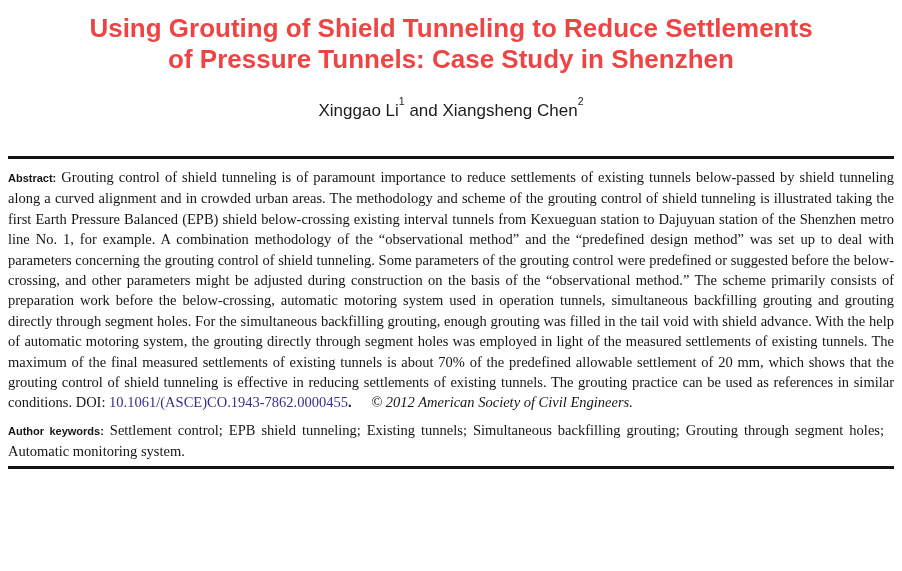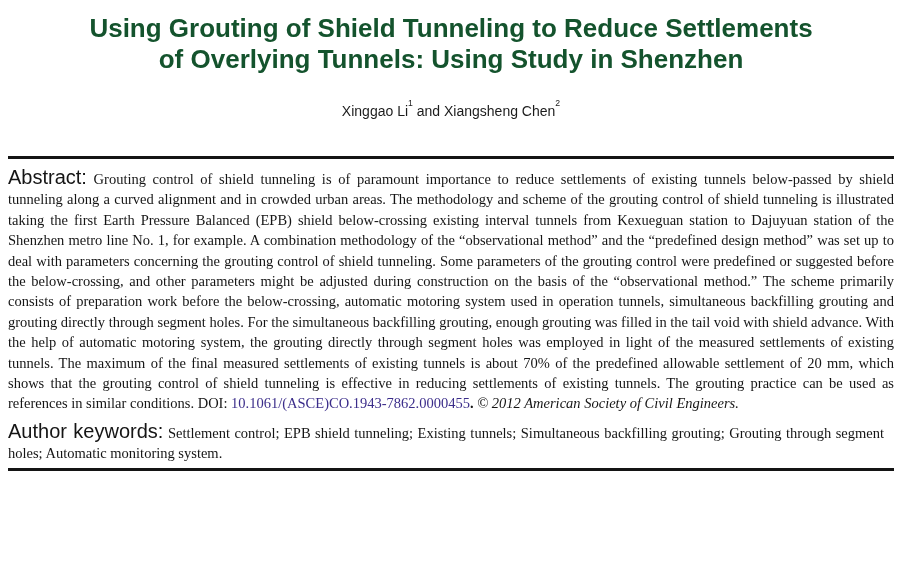--- a/index.html
+++ b/index.html
@@ -13,75 +13,75 @@
     overflow: hidden;
   }
   .page { padding: 0 8px; }
   .title {
     margin: 13px 28px 16px;
     text-align: center;
     font-family: "Liberation Sans", sans-serif;
     font-weight: bold;
     font-size: 26px;
     line-height: 31px;
-    color: #14532d;
+    color: #ef4444;
   }
   .byline {
     margin-top: 25px;
     text-align: center;
     font-family: "Liberation Sans", sans-serif;
-    font-size: 14px;
+    font-size: 17px;
     line-height: 22px;
     color: #1c1c1c;
   }
   .byline sup { font-size: 62%; line-height: 0; position: relative; top: -0.45em; }
   .rule {
     height: 3px;
     background: #141414;
     border: 0;
     margin: 0;
   }
   .top-rule { margin-top: 34px; }
   .bottom-rule { margin-top: 3px; }
   .abstract {
     margin: 8px 0 0;
     font-size: 14.5px;
     line-height: 20.4px;
     text-align: justify;
   }
   .sans-label {
     font-family: "Liberation Sans", sans-serif;
-    font-weight: normal;
-    font-size: 20px;
+    font-weight: bold;
+    font-size: 11px;
   }
   .doi-label { font-weight: normal; }
   .doi-link {
     color: var(--doi-color);
     font-weight: normal;
     text-decoration: none;
     word-break: break-all;
   }
   .doi-period { font-weight: bold; }
-  .copyright { font-style: italic; }
+  .copyright { font-style: italic; margin-left: 16px; }
   .meta-para {
     font-size: 14.5px;
     line-height: 20px;
     text-align: justify;
   }
   .subjects { margin: 12px 0 0; }
   .keywords { margin: 7px 10px 0 0; padding-bottom: 2px; }
 </style>
 </head>
 <body>
 
 <div class="page">
 
   <h1 class="title">
       <div>Using Grouting of Shield Tunneling to Reduce Settlements</div>
-      <div>of Overlying Tunnels: Using Study in Shenzhen</div>
+      <div>of Pressure Tunnels: Case Study in Shenzhen</div>
     </h1>
 
   <div class="byline"><span>Xinggao Li</span><sup>1</sup><span> and </span><span>Xiangsheng Chen</span><sup>2</sup></div>
 
   <div class="rule top-rule"></div>
 
   <p class="abstract"><span class="sans-label">Abstract:</span> <span>Grouting control of shield tunneling is of paramount importance to reduce settlements of existing tunnels below-passed by shield tunneling along a curved alignment and in crowded urban areas. The methodology and scheme of the grouting control of shield tunneling is illustrated taking the first Earth Pressure Balanced (EPB) shield below-crossing existing interval tunnels from Kexueguan station to Dajuyuan station of the Shenzhen metro line No. 1, for example. A combination methodology of the “observational method” and the “predefined design method” was set up to deal with parameters concerning the grouting control of shield tunneling. Some parameters of the grouting control were predefined or suggested before the below-crossing, and other parameters might be adjusted during construction on the basis of the “observational method.” The scheme primarily consists of preparation work before the below-crossing, automatic motoring system used in operation tunnels, simultaneous backfilling grouting and grouting directly through segment holes. For the simultaneous backfilling grouting, enough grouting was filled in the tail void with shield advance. With the help of automatic motoring system, the grouting directly through segment holes was employed in light of the measured settlements of existing tunnels. The maximum of the final measured settlements of existing tunnels is about 70% of the predefined allowable settlement of 20 mm, which shows that the grouting control of shield tunneling is effective in reducing settlements of existing tunnels. The grouting practice can be used as references in similar conditions.</span> <span class="doi-label">DOI:</span> <a class="doi-link">10.1061/(ASCE)CO.1943-7862.0000455</a><span class="doi-period">.</span> <span class="copyright">© 2012 American Society of Civil Engineers.</span></p>
 
 
   <p class="meta-para keywords"><span class="sans-label">Author keywords:</span> <span>Settlement control; EPB shield tunneling; Existing tunnels; Simultaneous backfilling grouting; Grouting through segment holes; Automatic monitoring system.</span></p>

